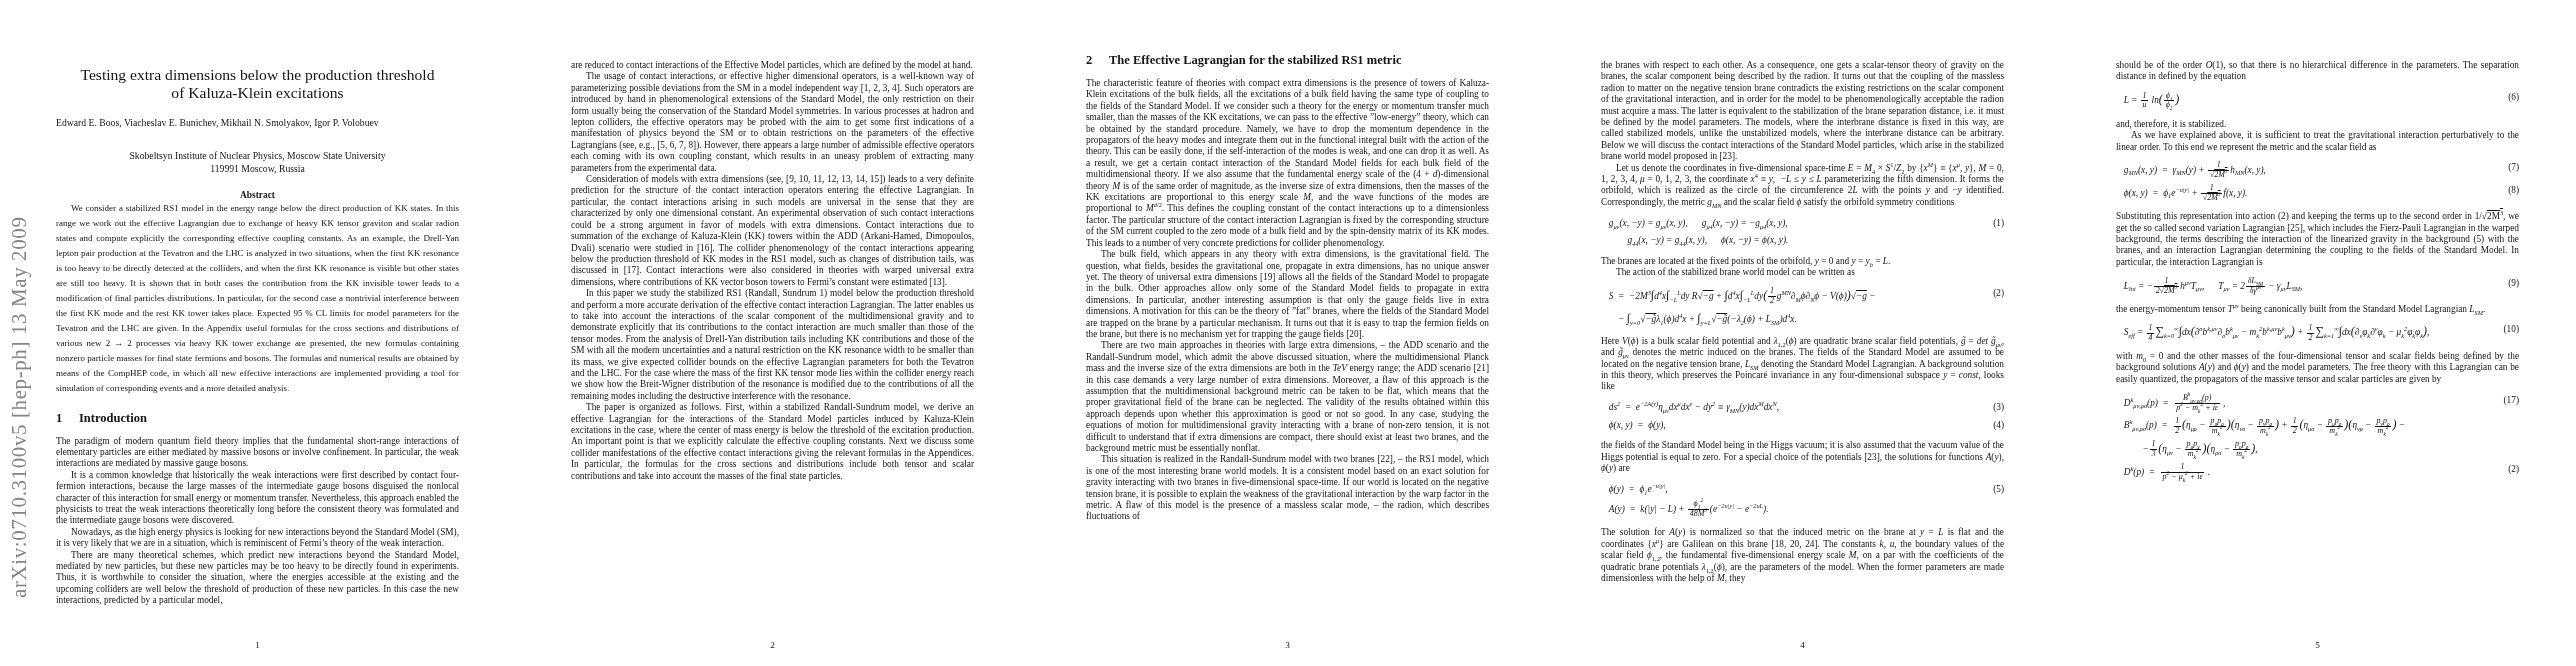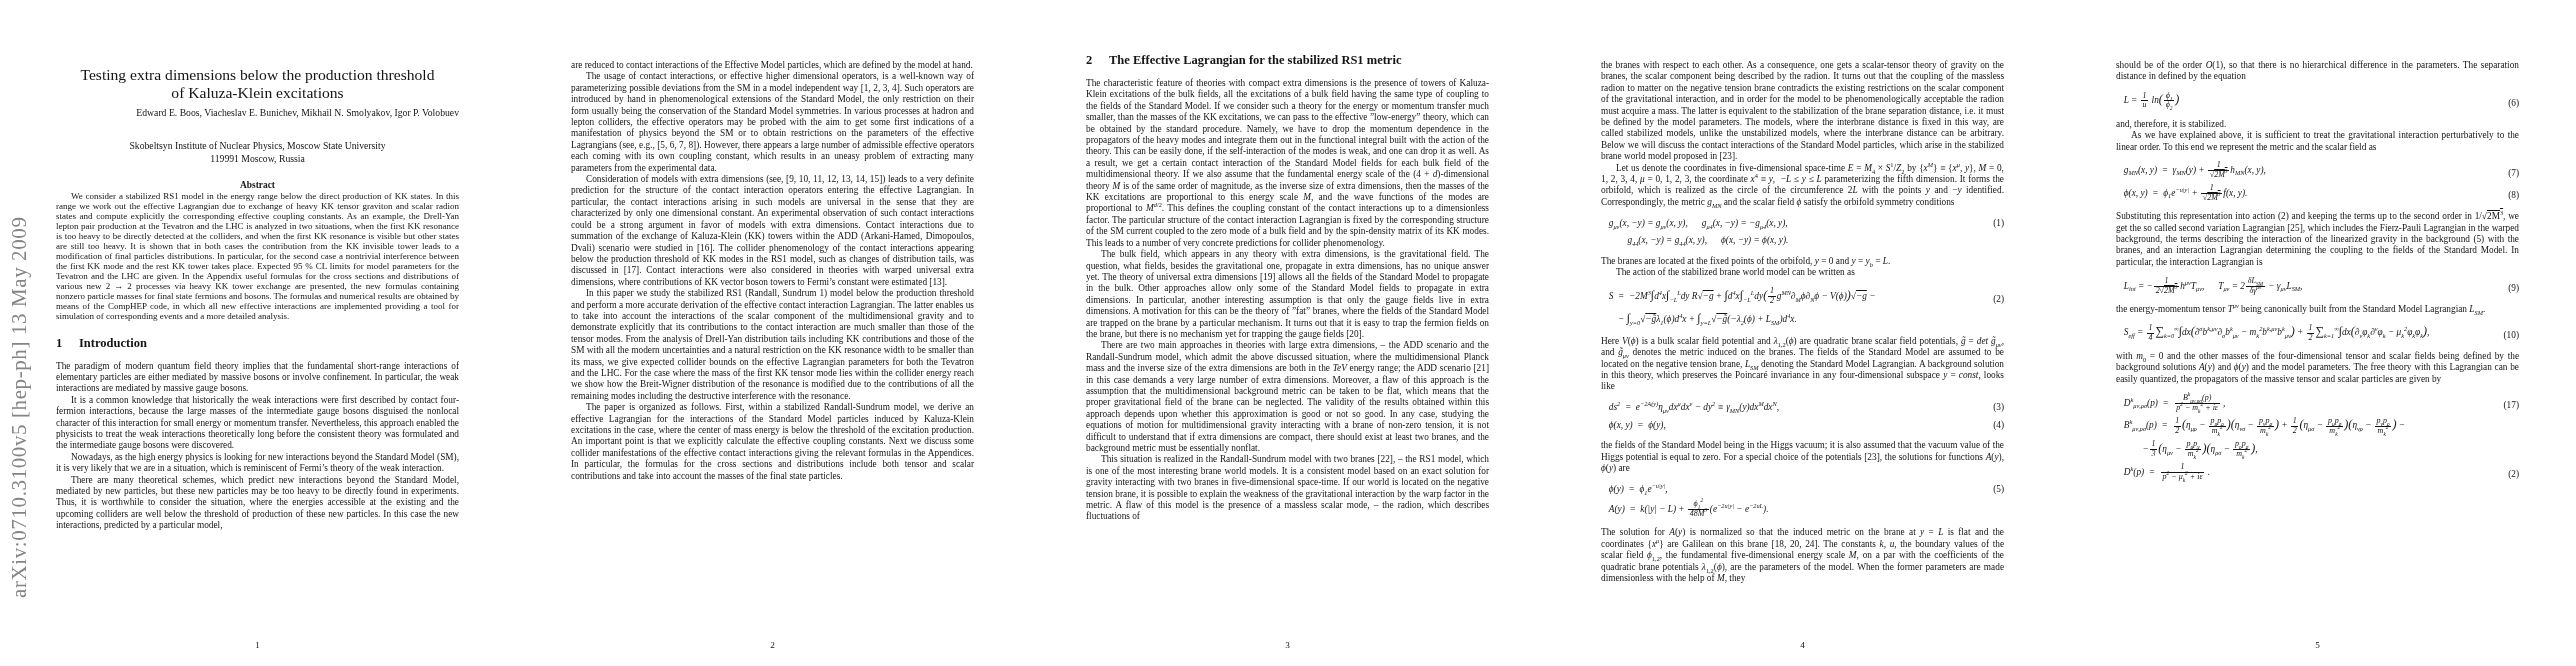--- a/index.html
+++ b/index.html
@@ -36,59 +36,59 @@
   }
   .paper-title {
     margin:66px auto 0 auto;
     max-width:358px;
     font-size:15.6px;
     line-height:18.3px;
     text-align:center;
     font-weight:500;
   }
   .author-line {
-    margin-top:4px;
-    text-align:right;
+    margin-top:14px;
+    text-align:left;
     font-size:9.7px;
   }
   .affiliation {
     margin-top:22px;
     text-align:center;
     font-size:9.7px;
     line-height:12.8px;
   }
   .abstract-heading {
     margin-top:14px;
     text-align:center;
     font-weight:bold;
     font-size:9.4px;
   }
   .abstract-body {
     margin:7.8px 25px 0 25px;
     font-size:9px;
-    line-height:10px;
+    line-height:15px;
   }
   .section-heading {
     display:flex;
     font-weight:bold;
     font-size:12.5px;
     line-height:15px;
     text-align:left;
     margin:14.5px 0 10px 0;
   }
   .section-heading .sec-num { width:23px; flex:0 0 auto; }
   .section-heading .sec-title { flex:1; }
   .page-top { padding-top:60px; }
   .p3-heading { margin-top:53px; }
   .par { margin:0; }
   .par.ind { text-indent:15px; }
   .eqblock { margin:8.3px 0; }
   .eqrow {
     display:flex;
-    align-items:flex-end;
+    align-items:flex-start;
     text-align:left;
     margin:3.9px 0;
     line-height:1.45;
   }
   .eqbody { flex:1; font-style:italic; padding-left:7.8px; }
   .eqnum { flex:0 0 29px; text-align:right; font-style:normal; }
   sub,sup { font-size:68%; line-height:0; }
   .frac {
     display:inline-block;
     vertical-align:middle;

